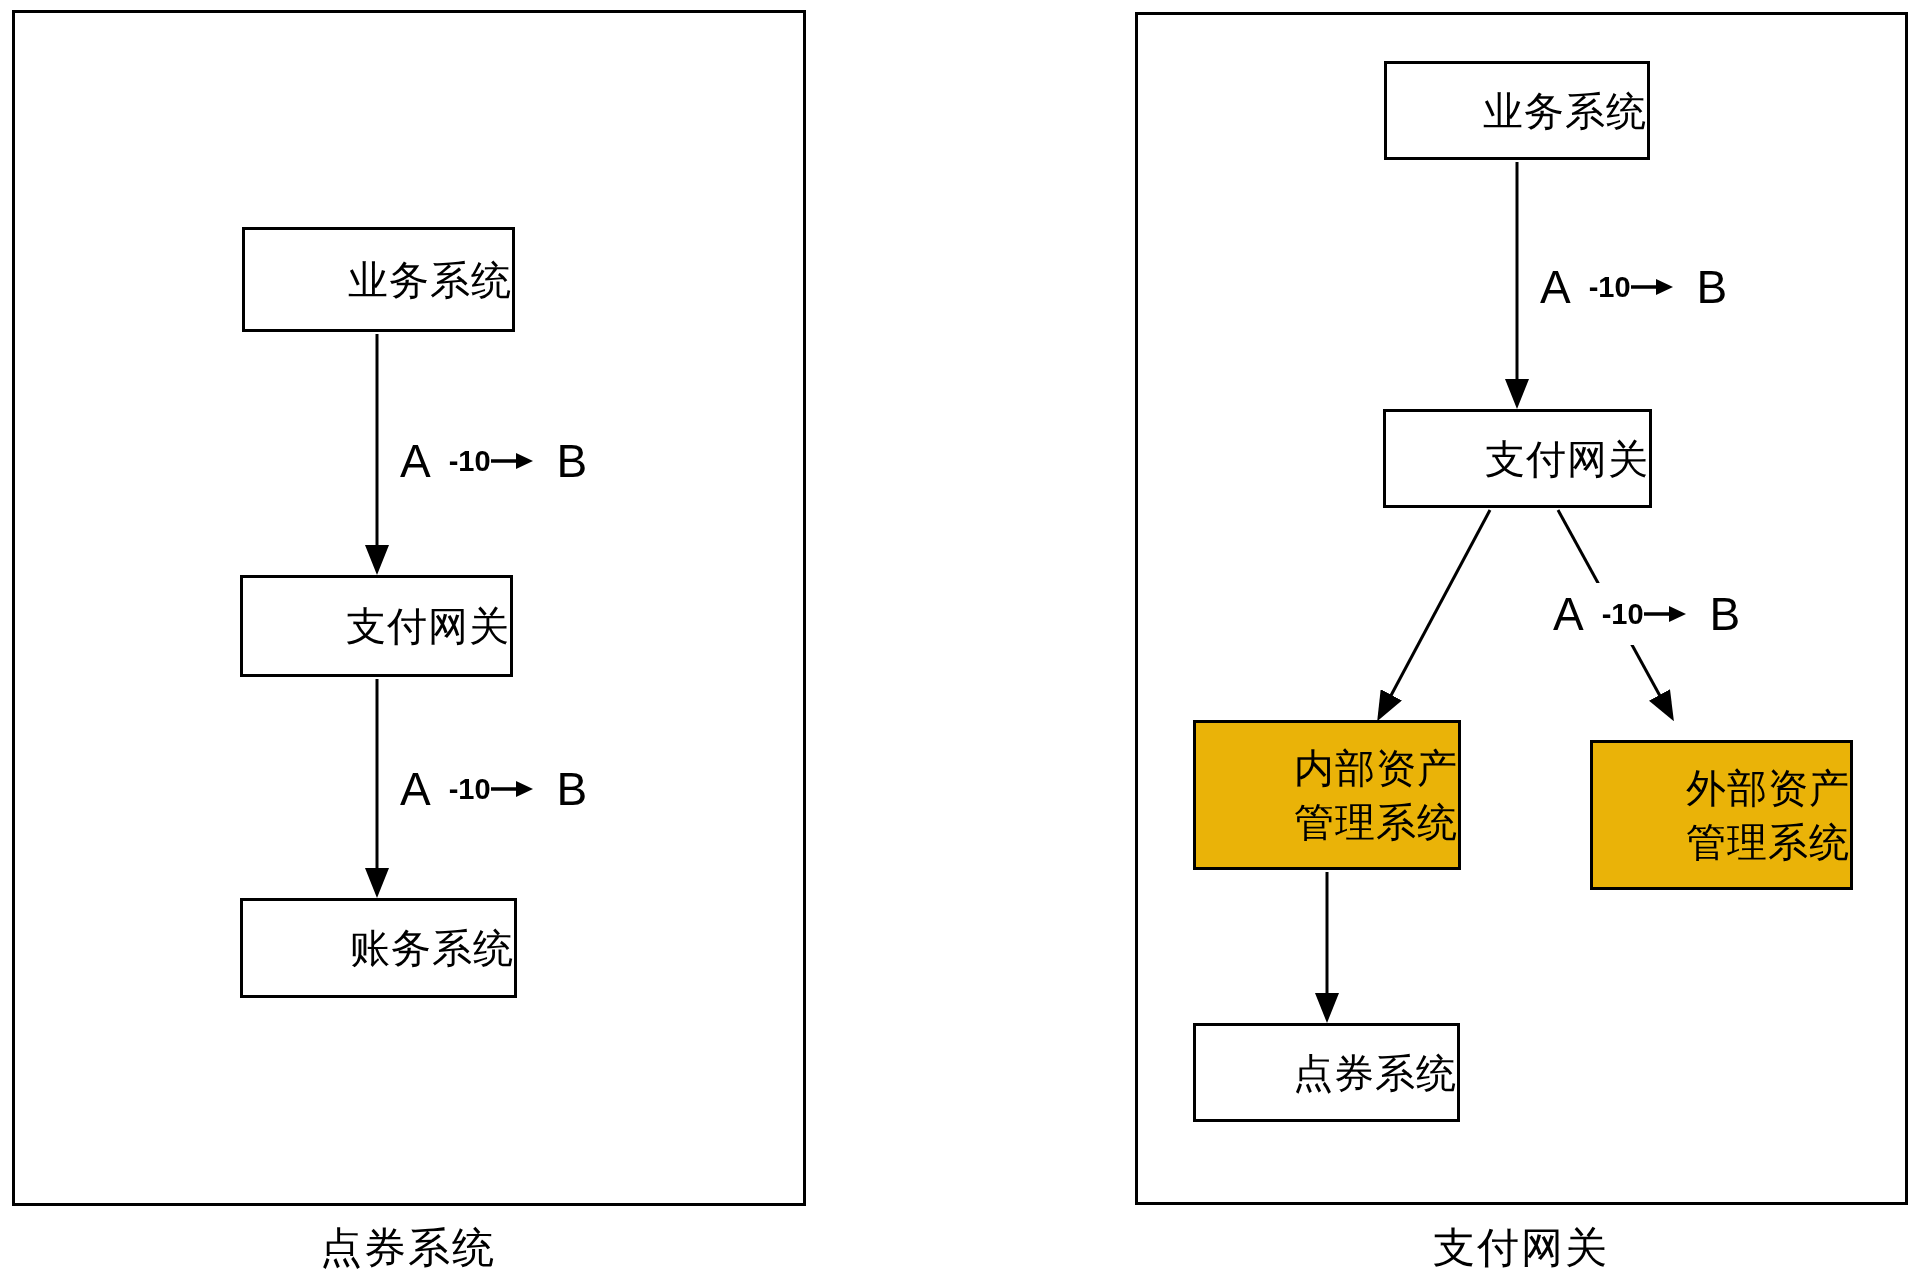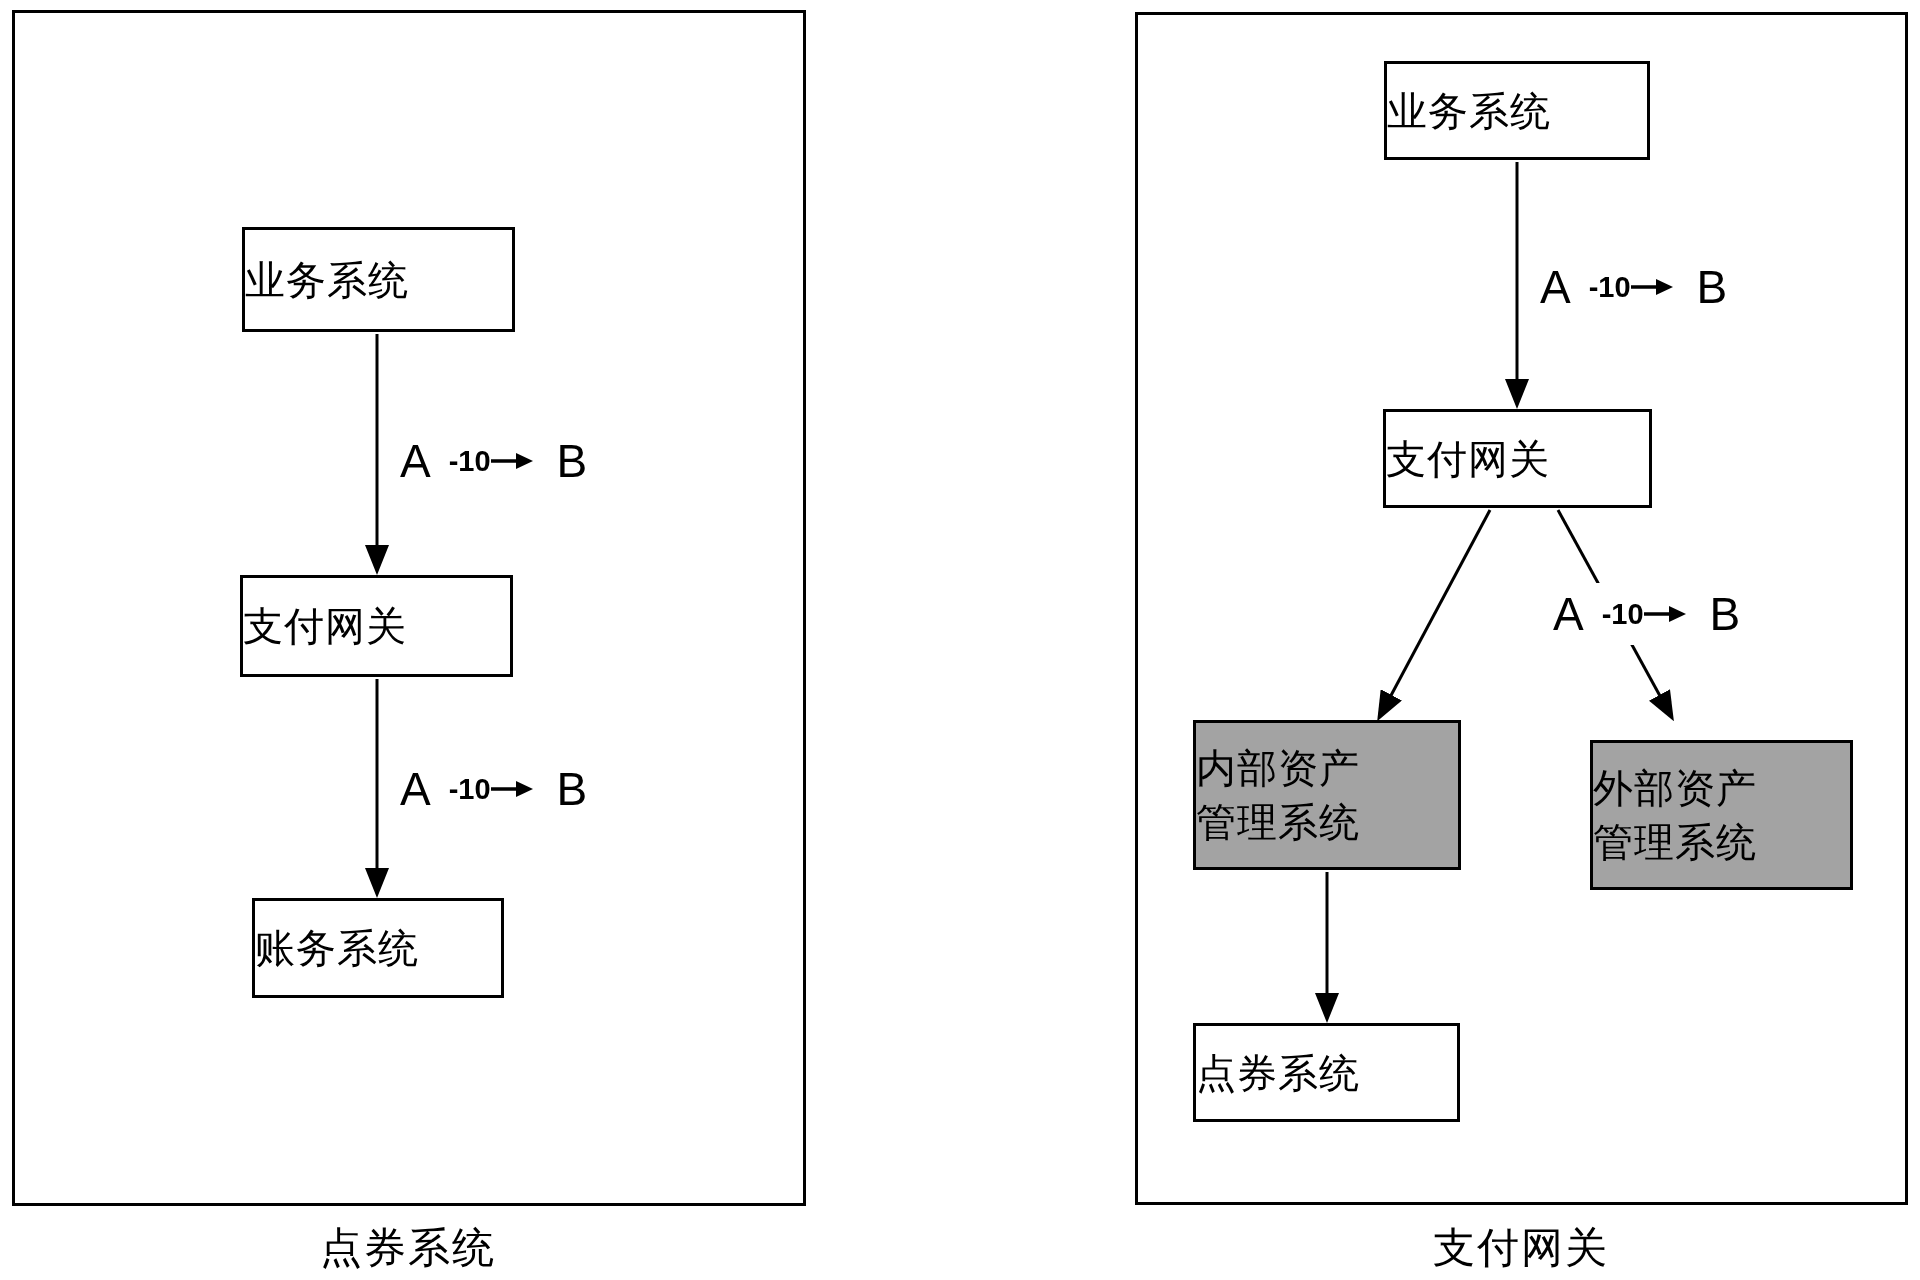--- a/index.html
+++ b/index.html
@@ -18,28 +18,28 @@
     z-index:0;
   }
   .overlay{
     position:absolute;left:0;top:0;z-index:1;pointer-events:none;
   }
   .node{
     position:absolute;
     border:3px solid #000;
     background:#fff;
     display:flex;flex-direction:column;
-    align-items:flex-start;justify-content:center;
+    align-items:flex-end;justify-content:center;
     font-size:40px;
     line-height:54px;
     z-index:2;
     text-align:center;
     letter-spacing:1px;
   }
-  .node.pink{background:#a3a3a3;}
+  .node.pink{background:#eab308;}
   .caption{
     position:absolute;
     font-size:42px;
     z-index:2;
     text-align:center;
     letter-spacing:2px;
   }
   .edge-label{
     position:absolute;
     display:flex;align-items:center;
@@ -75,21 +75,21 @@
 </svg>
 
 <div class="node" style="left:242px;top:227px;width:273px;height:105px;">
   <span>业务系统</span>
 </div>
 
 <div class="node" style="left:240px;top:575px;width:273px;height:102px;">
   <span>支付网关</span>
 </div>
 
-<div class="node" style="left:240px;top:898px;width:252px;height:100px;margin-left:12px;">
+<div class="node" style="left:240px;top:898px;width:277px;height:100px;">
   <span>账务系统</span>
 </div>
 
 <div class="edge-label" style="left:390px;top:430px;">
   <span class="ab">A</span>
   <span class="gap-a"></span>
   <span class="amount">-10</span>
   <svg class="mini-arrow" width="42" height="24" viewBox="0 0 42 24">
     <line x1="0" y1="12" x2="27" y2="12" stroke="#000" stroke-width="3.5"></line>
     <polygon points="25,4 42,12 25,20" fill="#000"></polygon>

